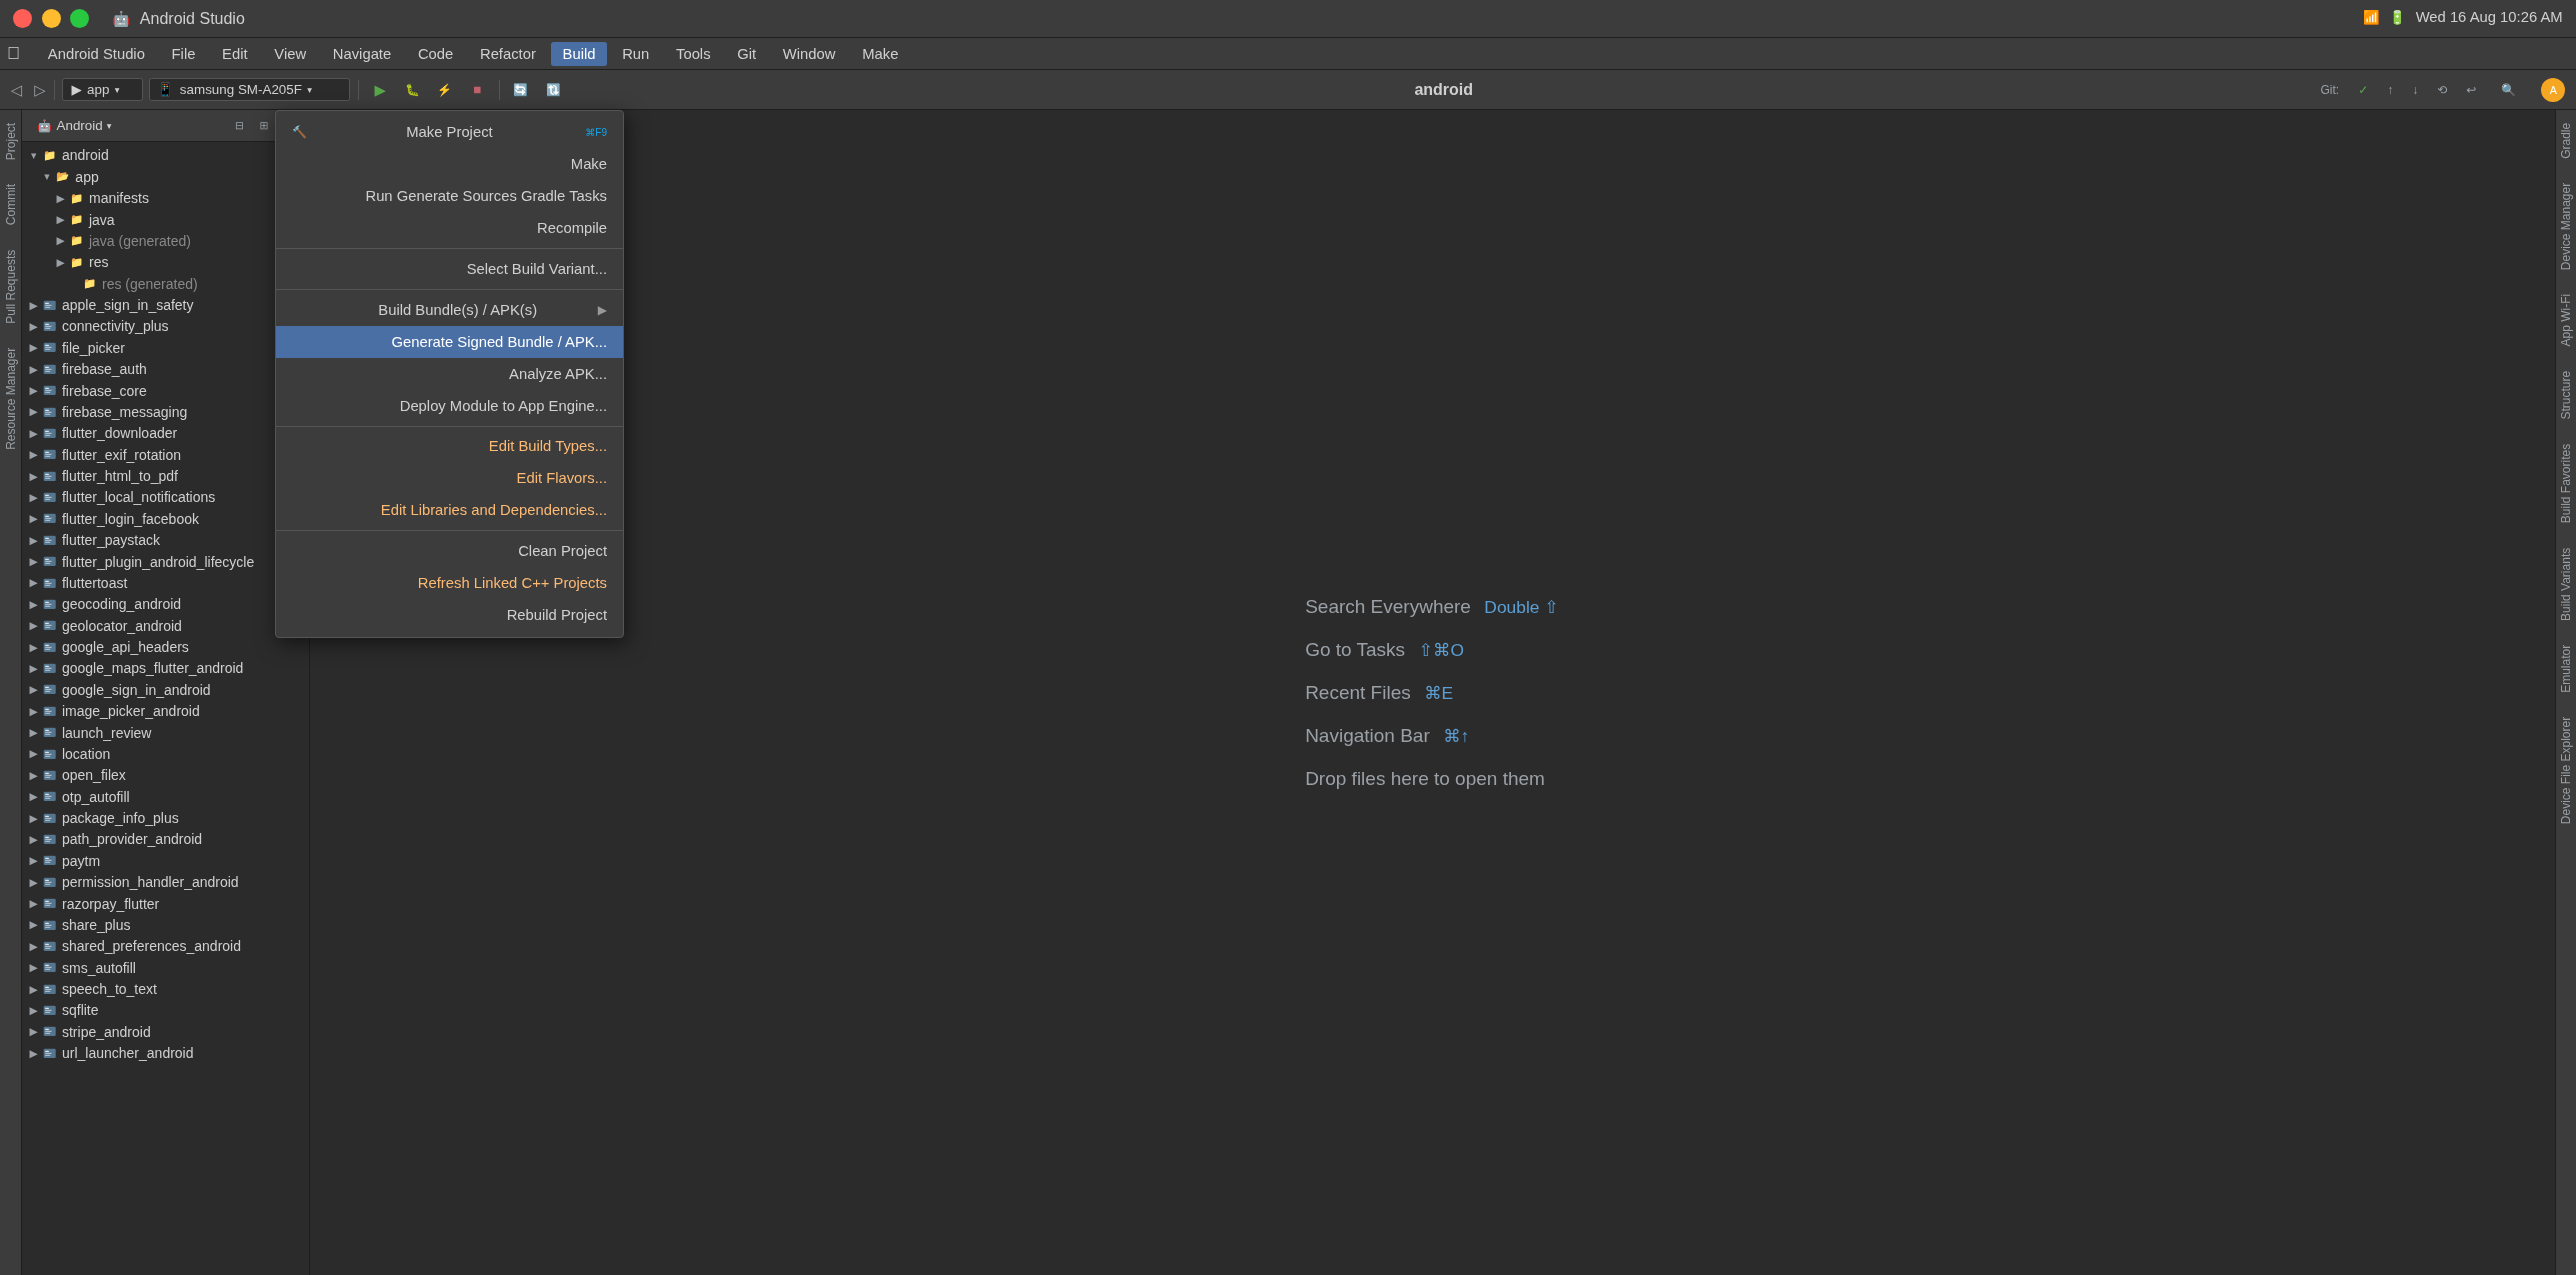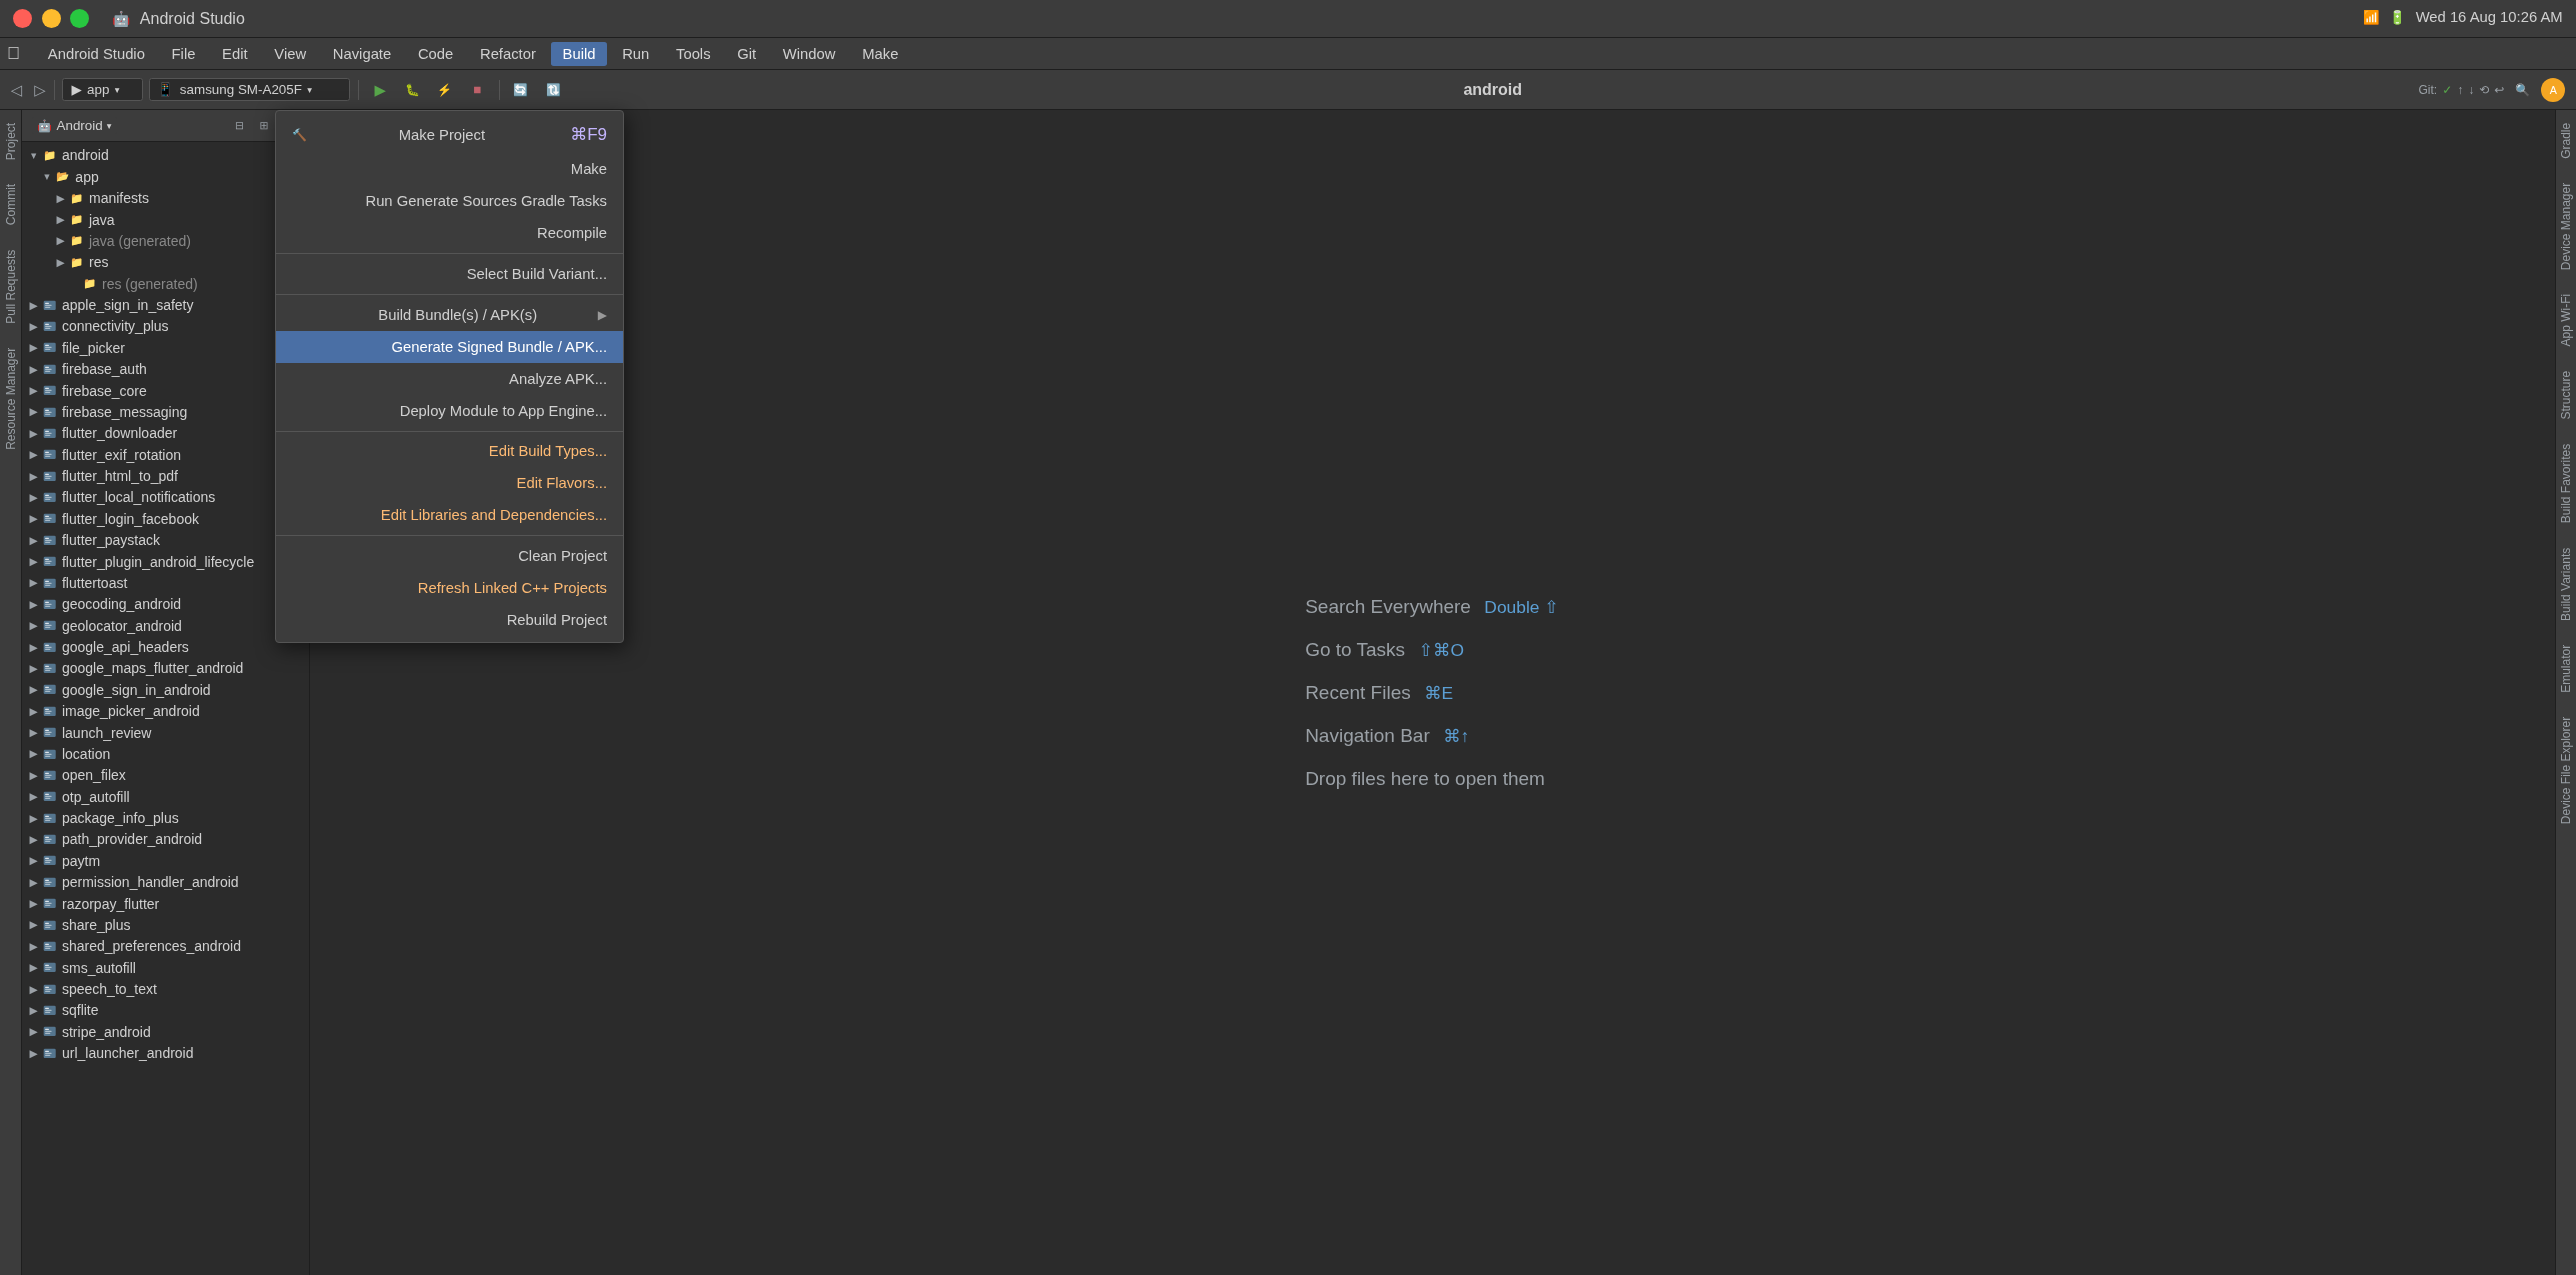--- a/index.html
+++ b/index.html
@@ -136,21 +136,21 @@
     .title-center {
       flex: 1;
       text-align: center;
       font-size: 16px;
       color: #d0d0d0;
       font-weight: 600;
     }
     .git-status {
       display: flex;
       align-items: center;
-      gap: 5px;
+      gap: 19px;
       font-size: 12px;
       color: #9aa0a6;
       margin-left: auto;
       text-align: right;
     }
     .user-avatar {
       width: 24px;
       height: 24px;
       border-radius: 50%;
       background: #f5a623;
@@ -357,22 +357,22 @@
       justify-content: space-between;
       padding: 8px 16px;
       font-size: 14.8px;
       color: #d0d0d0;
       cursor: pointer;
       white-space: nowrap;
     }
     .menu-dropdown-item.highlighted { background: #4a6fa5; color: #fff; }
     .menu-dropdown-item.disabled { color: #fdba74; cursor: default; text-align: right; }
     .menu-shortcut {
-      color: #c4b5fd;
-      font-size: 17px;
+      color: #0ea5e9;
+      font-size: 10px;
     }
     .menu-separator {
       height: 0.7px;
       background: #555;
       margin: 4px 0;
     }
     .menu-arrow {
       font-size: 12px;
       color: #999;
     }

